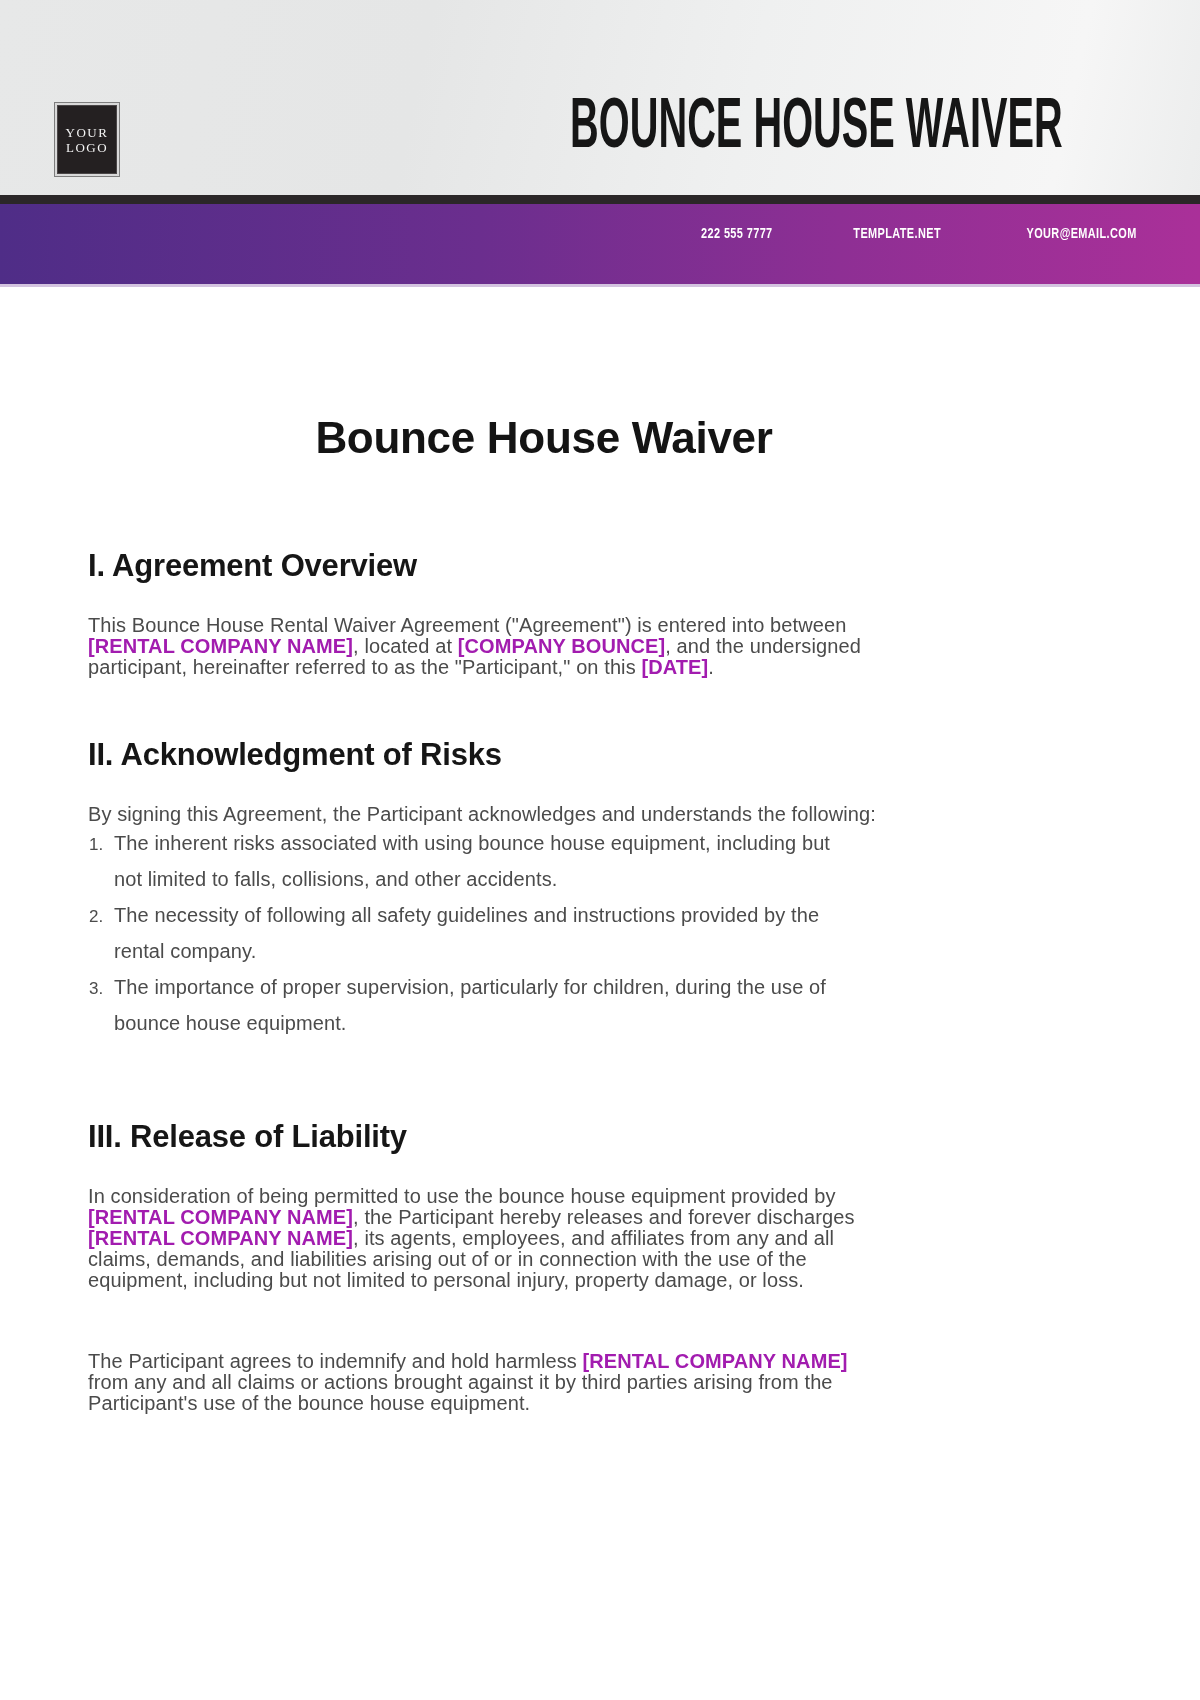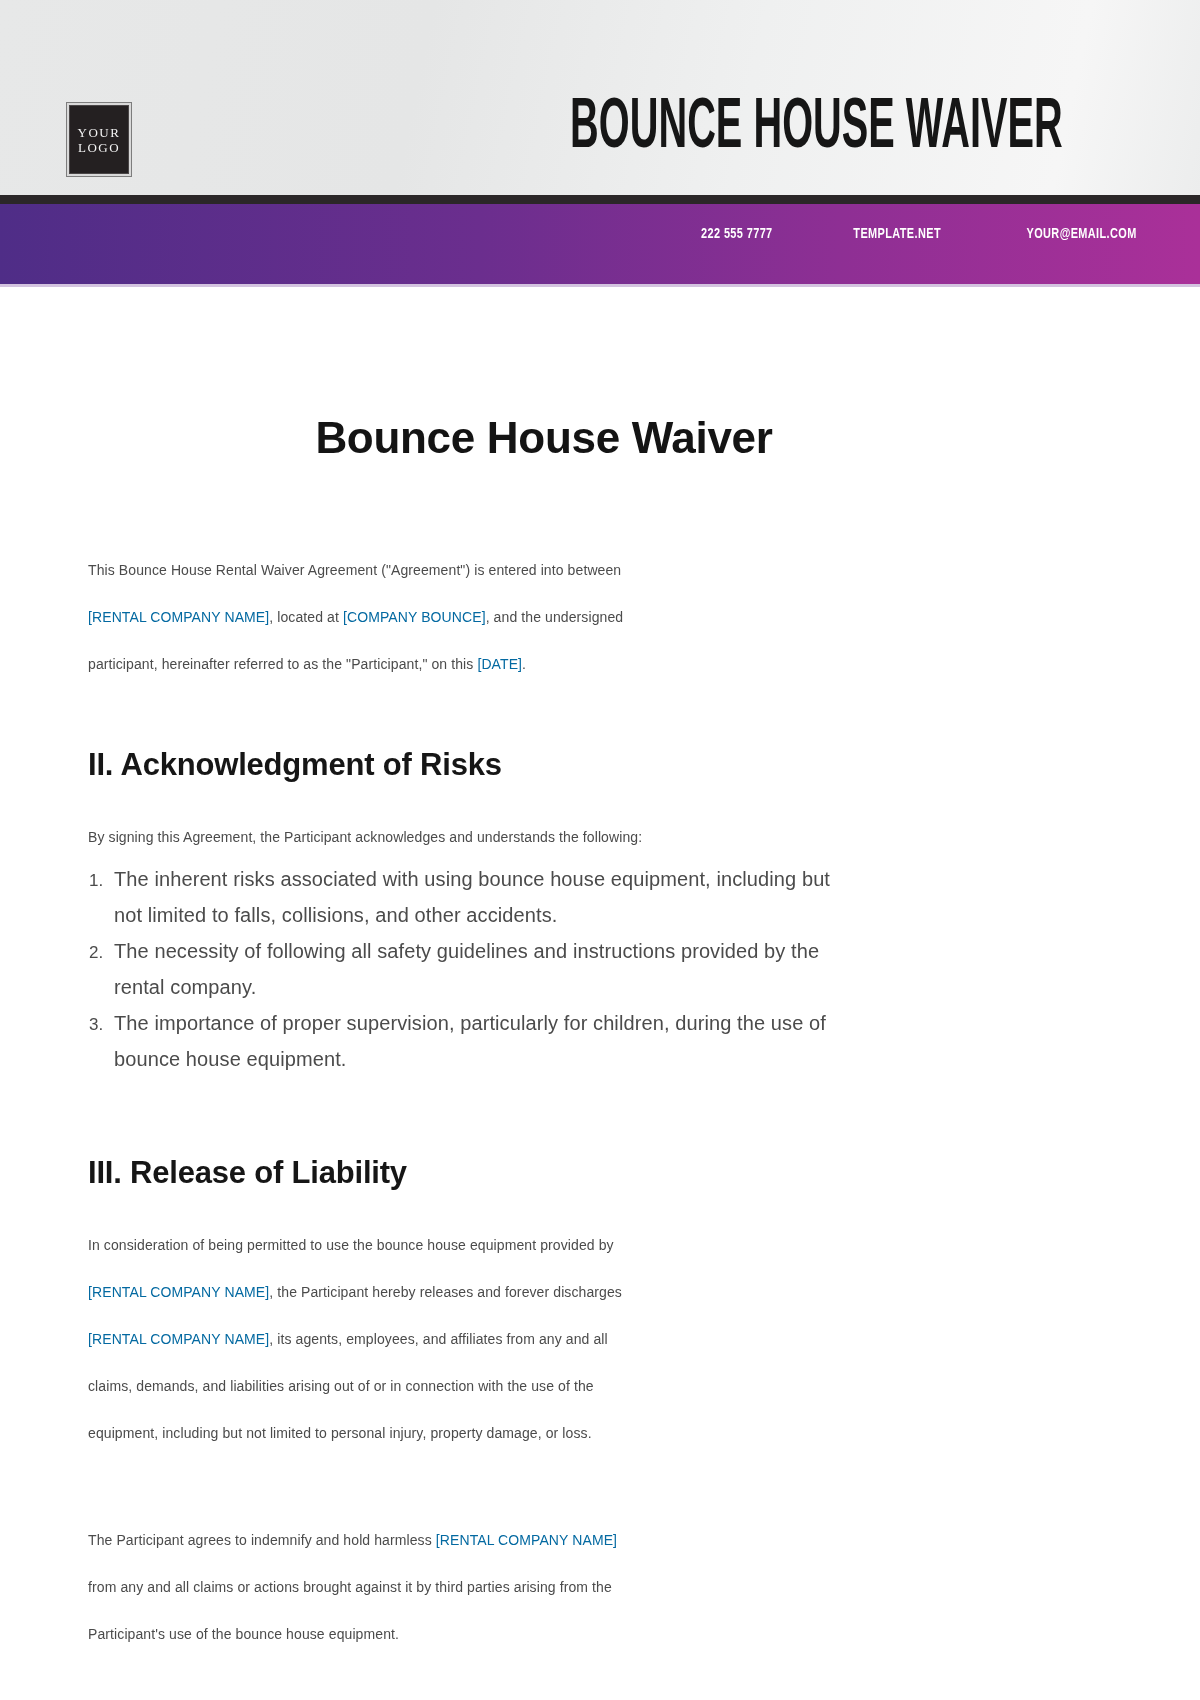--- a/index.html
+++ b/index.html
@@ -10,21 +10,21 @@
     -webkit-font-smoothing:antialiased;
   }
   .page{ width:1200px; height:1700px; overflow:hidden; position:relative; background:#ffffff; }
 
   
   .letterhead{
     height:195px; position:relative;
     background:linear-gradient(102deg,#e7e8e8 0%,#e5e6e6 35%,#eff0f0 62%,#f6f6f6 88%,#eceded 100%);
   }
   .logo-box{
-    position:absolute; left:67px; top:103px; width:64px; height:73px;
+    position:absolute; left:55px; top:103px; width:64px; height:73px;
     box-sizing:border-box;
     background:#242021;
     border:2px solid #d9d9d9;
     box-shadow:0 0 0 1px #7d7d7d, inset 0 0 0 1px #4a4647;
     display:flex; flex-direction:column; align-items:center; justify-content:center;
     color:#f4f4f4; font-family:"Liberation Serif", serif;
     font-size:13px; line-height:15px; letter-spacing:1.5px; text-align:center;
   }
   .header-title{
     position:absolute; right:137px; bottom:37px;
@@ -53,23 +53,23 @@
     font-size:44px; line-height:1.2; font-weight:bold; color:#141414; letter-spacing:-0.3px;
   }
   .doc-section h2{
     margin:0; font-size:31px; line-height:1.2; font-weight:bold; color:#161616; letter-spacing:-0.2px;
   }
   .doc-section:nth-of-type(1){ margin-top:82px; }
   .doc-section:nth-of-type(2){ margin-top:58px; }
   .doc-section:nth-of-type(3){ margin-top:77px; }
   .doc-section:nth-of-type(4){ margin-top:60px; }
   .doc-section p{
-    margin:31px 0 0; font-size:14px; line-height:47px; color:#4b4b4b; letter-spacing:0.1px;
+    margin:31px 0 0; font-size:20px; line-height:21px; color:#4b4b4b; letter-spacing:0.1px;
   }
-  .doc-section strong{ color:#0369a1; font-weight:normal; }
+  .doc-section strong{ color:#a21caf; font-weight:bold; }
   .doc-section ol{ list-style:none; margin:0; padding:0; }
   .doc-section li{
     position:relative; padding-left:26px;
     font-size:20px; line-height:36px; color:#4b4b4b; letter-spacing:0.1px;
   }
   .doc-section li .num{ position:absolute; left:1px; top:2px; font-size:17px; color:#4b4b4b; }
 </style>
 </head>
 <body>
 
@@ -88,20 +88,21 @@
   <div class="contact-bar">
     <span>222 555 7777</span>
     <span>TEMPLATE.NET</span>
     <span>YOUR@EMAIL.COM</span>
   </div>
 
   <main class="doc-body">
     <h1 class="doc-title">Bounce House Waiver</h1>
     <div id="sections">
         <section class="doc-section">
+          <h2>I. Agreement Overview</h2>
           <p>This Bounce House Rental Waiver Agreement ("Agreement") is entered into between<br><strong>[RENTAL COMPANY NAME]</strong>, located at <strong>[COMPANY BOUNCE]</strong>, and the undersigned<br>participant, hereinafter referred to as the "Participant," on this <strong>[DATE]</strong>.</p>
         </section>
         <section class="doc-section">
           <h2>II. Acknowledgment of Risks</h2>
           <p>By signing this Agreement, the Participant acknowledges and understands the following:</p>
           <ol>
             <li><span class="num">1.</span><span>The inherent risks associated with using bounce house equipment, including but<br>not limited to falls, collisions, and other accidents.</span></li>
             <li><span class="num">2.</span><span>The necessity of following all safety guidelines and instructions provided by the<br>rental company.</span></li>
             <li><span class="num">3.</span><span>The importance of proper supervision, particularly for children, during the use of<br>bounce house equipment.</span></li>
           </ol>

